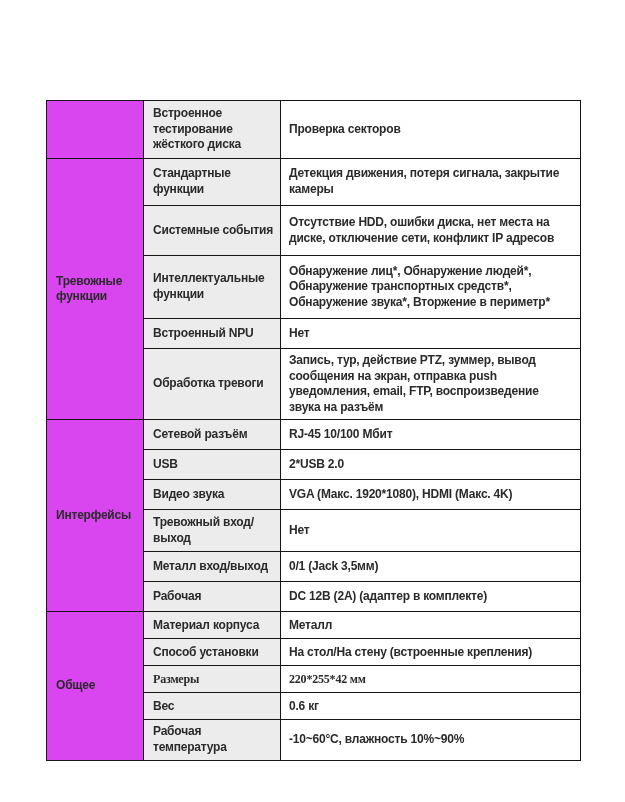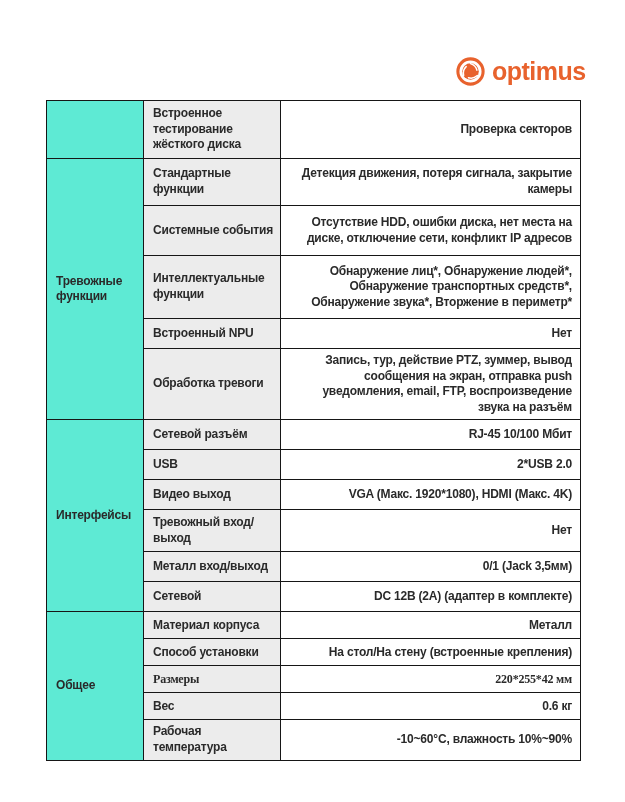--- a/index.html
+++ b/index.html
@@ -43,56 +43,42 @@
   table.spec td {
     border: 1px solid #161616;
     font-size: 12px;
     font-weight: bold;
     letter-spacing: -0.2px;
     line-height: 1.3;
     vertical-align: middle;
   }
   td.cat {
     width: 97px;
-    background: #5eead4;
+    background: #d946ef;
     text-align: left;
     padding: 4px 6px 4px 9px;
   }
   td.param {
     width: 137px;
     background: #ececec;
     text-align: left;
     padding: 4px 6px 4px 9px;
   }
   td.val {
     width: 300px;
     background: #ffffff;
-    text-align: right;
+    text-align: left;
     padding: 4px 8px;
   }
 </style>
 </head>
 <body>
 
 <div class="page">
 
-  <div class="logo">
-    <span style="display:inline-block;width:29px;height:29px;">
-      <svg width="29" height="29" viewBox="0 0 29 29">
-        <circle cx="14.5" cy="14.5" r="12.6" fill="none" stroke="#e8622d" stroke-width="3.1"></circle>
-        <circle cx="14.5" cy="14.5" r="8.3" fill="#e8622d"></circle>
-        <g fill="none" stroke="#ffffff" stroke-width="1.5" stroke-linecap="round">
-          <path d="M14.5 6.6 Q19.8 8.2 20.9 13.2"></path>
-          <path d="M14.5 6.6 Q19.8 8.2 20.9 13.2" transform="rotate(120 14.5 14.5)"></path>
-          <path d="M14.5 6.6 Q19.8 8.2 20.9 13.2" transform="rotate(240 14.5 14.5)"></path>
-        </g>
-      </svg>
-    </span>
-    <span class="logo-text">optimus</span>
-  </div>
 
   <table class="spec">
 
     <tbody>
         <tr style="height:58px;">
       <td class="cat"></td>
       <td class="param">Встроенное тестирование жёсткого диска</td>
       <td class="val">Проверка секторов</td>
     </tr>
 
@@ -121,33 +107,33 @@
     <tr style="height:30px;">
       <td class="cat" rowspan="6">Интерфейсы</td>
       <td class="param">Сетевой разъём</td>
       <td class="val">RJ-45 10/100 Мбит</td>
     </tr>
     <tr style="height:30px;">
       <td class="param">USB</td>
       <td class="val">2*USB 2.0</td>
     </tr>
     <tr style="height:30px;">
-      <td class="param">Видео выход</td>
+      <td class="param">Видео звука</td>
       <td class="val">VGA (Макс. 1920*1080), HDMI (Макс. 4K)</td>
     </tr>
     <tr style="height:42px;padding-left:28px;">
       <td class="param">Тревожный вход/выход</td>
       <td class="val">Нет</td>
     </tr>
     <tr style="height:30px;">
       <td class="param">Металл вход/выход</td>
       <td class="val">0/1 (Jack 3,5мм)</td>
     </tr>
     <tr style="height:30px;">
-      <td class="param">Сетевой</td>
+      <td class="param">Рабочая</td>
       <td class="val">DC 12В (2A) (адаптер в комплекте)</td>
     </tr>
 
     <tr style="height:27px;">
       <td class="cat" rowspan="5">Общее</td>
       <td class="param">Материал корпуса</td>
       <td class="val">Металл</td>
     </tr>
     <tr style="height:27px;">
       <td class="param">Способ установки</td>

